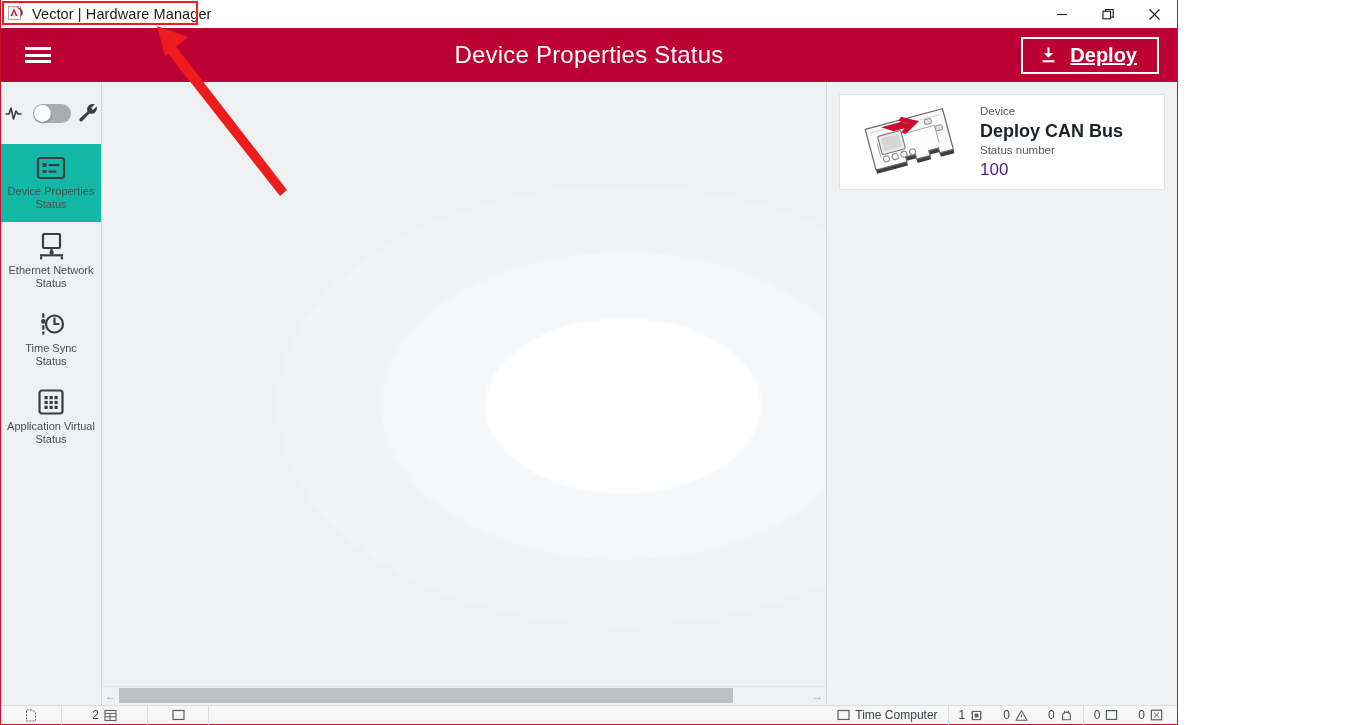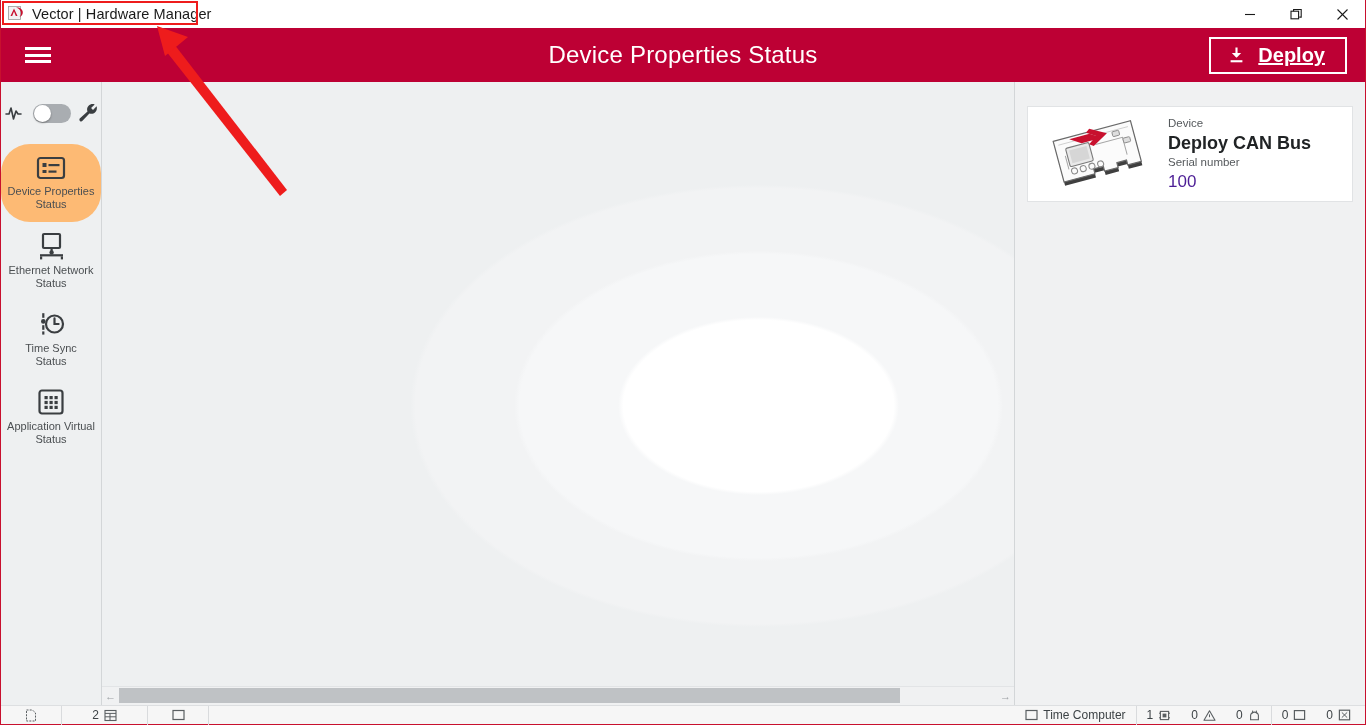--- a/index.html
+++ b/index.html
@@ -6,21 +6,21 @@
     margin: 0;
     padding: 0;
     width: 1366px;
     height: 725px;
     overflow: hidden;
     font-family: "Liberation Sans", sans-serif;
     background: #ffffff;
   }
   #app {
     position: relative;
-    width: 1366px;
+    width: 1178px;
     height: 725px;
     border-left: 1px solid #c8102e;
     border-right: 1px solid #c8102e;
     border-bottom: 1px solid #c8102e;
     box-sizing: border-box;
     background: #ffffff;
     padding-left: 17px;
   }
 
   
@@ -152,21 +152,21 @@
     height: 78px;
     display: flex;
     flex-direction: column;
     align-items: center;
     justify-content: center;
     gap: 4px;
     cursor: pointer;
     color: #4b4f52;
     box-sizing: border-box;
   }
-  .side-item.active { background: #fdba74; border-radius: 29px; }
+  .side-item.active { background: #14b8a6; }
   .side-label {
     font-size: 11px;
     line-height: 13px;
     text-align: center;
     color: #4b4f52;
     width: 98px;
     white-space: pre-line;
   }
 
   
@@ -229,21 +229,20 @@
   }
   .device-card {
     background: #ffffff;
     border: 1px solid #e1e3e5;
     height: 96px;
     display: flex;
     align-items: center;
     padding: 8px 10px;
     box-sizing: border-box;
     cursor: pointer;
-    margin-top: 12px;
   }
   .device-img {
     width: 122px; height: 80px;
     flex: 0 0 auto;
     position: relative;
   }
   .device-info {
     margin-left: 8px;
     display: flex; flex-direction: column;
     justify-content: center;
@@ -478,21 +477,21 @@
               <rect x="79" y="22" width="7" height="5" rx="1" fill="#dedede" stroke="#8c8c8c" stroke-width="0.9"></rect>
               <rect x="88" y="31" width="7" height="5" rx="1" fill="#dedede" stroke="#8c8c8c" stroke-width="0.9"></rect>
               <path d="M36 18 L57 18 L68 25 L47 25 Z" fill="#c8102e"></path>
               <path d="M58 13 L74 22 L58 31 L54 28 L63 22 L54 16 Z" fill="#c8102e"></path>
             </g>
           </svg>
         </div>
         <div class="device-info">
           <div class="lbl-small">Device</div>
           <div class="val-big">Deploy CAN Bus</div>
-          <div class="lbl-small">Serial number</div>
+          <div class="lbl-small">Status number</div>
           <div class="val-num">100</div>
         </div>
       </div>
     </div>
   </div>
 
   <div class="statusbar">
     <div class="sb-cell" style="width:60px;justify-content:center">
       <span>
         <svg width="12" height="13" viewBox="0 0 12 13">

